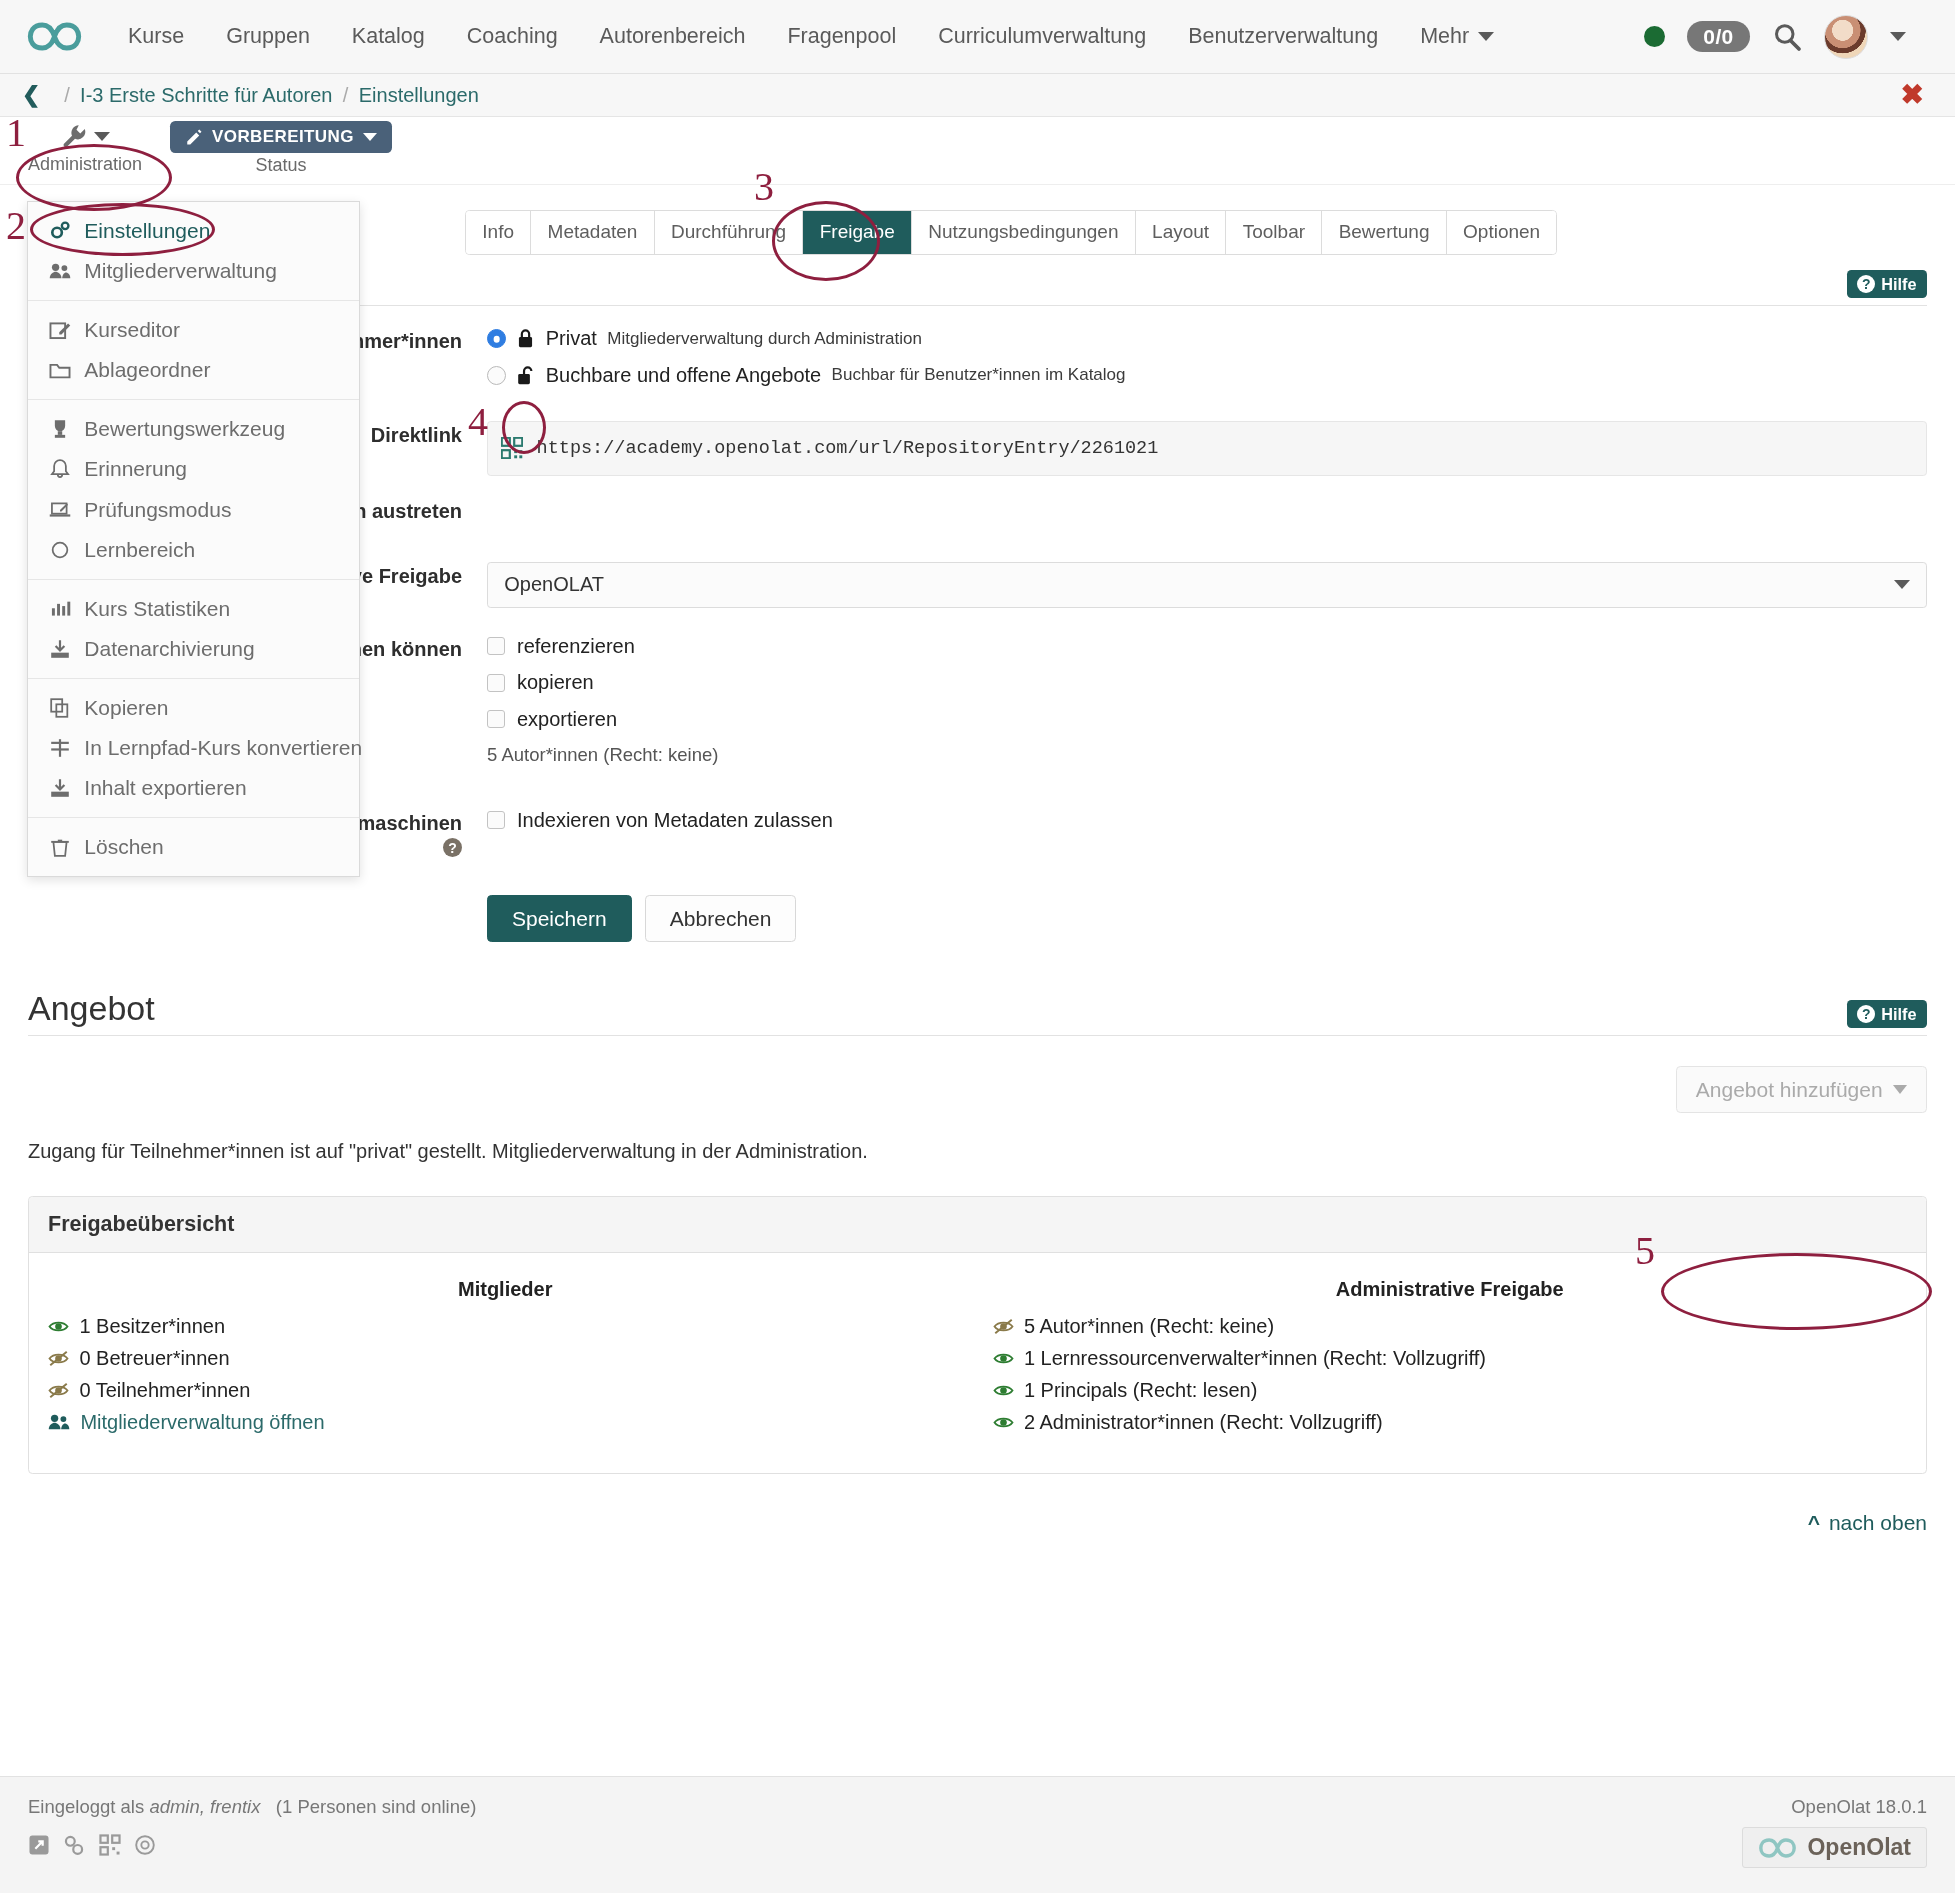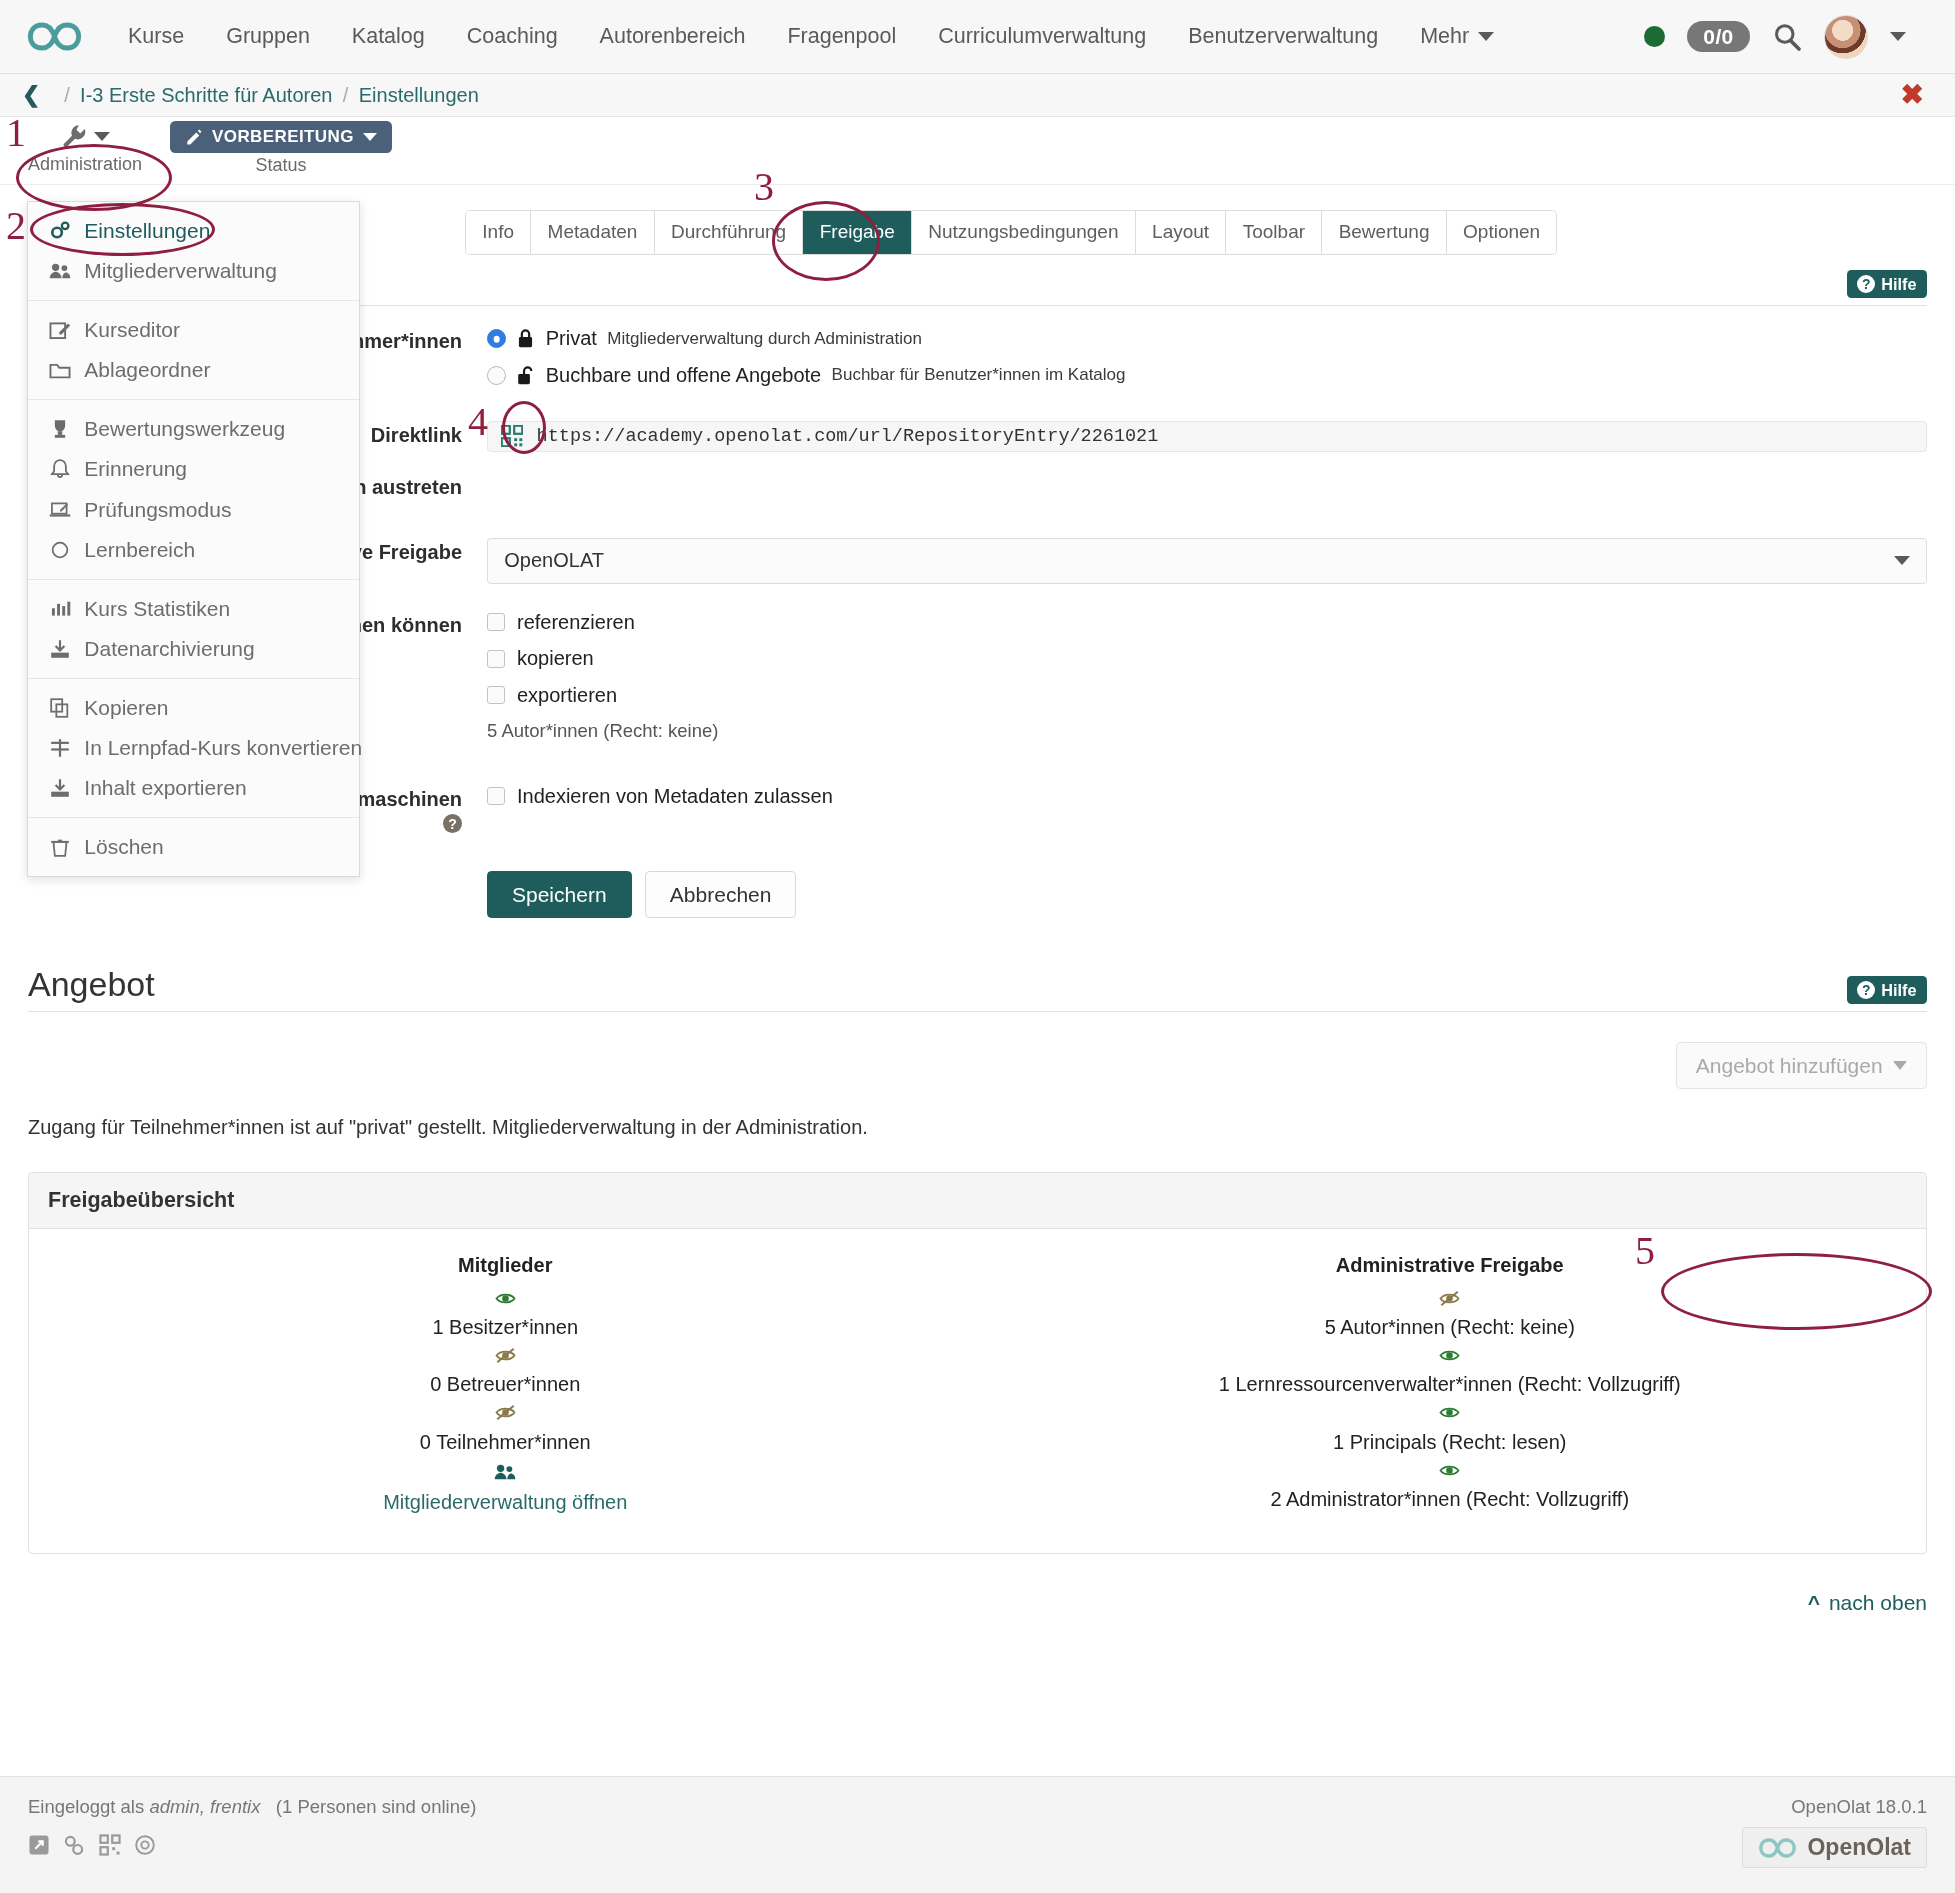--- a/index.html
+++ b/index.html
@@ -131,21 +131,21 @@
   .radio.checked::after {
     content:""; position:absolute; left:50%; top:50%; transform:translate(-50%,-50%);
     width:6.7px;height:6.7px;border-radius:50%;background:#fff;
   }
   .r-main { font-size:20px; color:#222; }
   .r-sub { font-size:17px; color:#3b3b3b; }
   .lock, .unlock { width:19px;height:21px; }
 
   .linkbox {
     background:#f6f6f6; border:0.7px solid #e6e6e6; border-radius:3.7px;
-    height:31px; display:flex; align-items:center; padding:0 13.3px; gap:13.3px;
+    height:55px; display:flex; align-items:center; padding:0 13.3px; gap:13.3px;
   }
   .qr { width:22px;height:22px; }
   .linktext { font-family:"Liberation Mono", monospace; font-size:18.5px; color:#333; }
 
   .selectbox {
     border:0.7px solid #dcdcdc; border-radius:3.7px; background:#fbfbfb;
     height:46px; display:flex; align-items:center; justify-content:space-between;
     padding:0 16.3px; font-size:20px; color:#333;
   }
 
@@ -180,21 +180,21 @@
   
   .panel { border:0.7px solid #e0e0e0; border-radius:4.4px; margin-top:33px; background:#fff; }
   .panel-head {
     background:#f5f5f5; border-bottom:0.7px solid #e0e0e0; border-radius:4.4px 4.4px 0 0;
     padding:15px 19px; font-size:21.5px; font-weight:bold; color:#333;
   }
   .panel-body { display:flex; padding: 25px 19px 30px 19px; }
   .pcol { flex:1;text-align:center; }
   .pcol + .pcol { margin-left: 30px; }
   .pcol-title { font-size:20px; font-weight:bold; color:#222; margin-bottom:13.3px; }
-  .pline { display:flex; align-items:center; gap:10.4px; margin-bottom:9px; font-size:20px; color:#222;flex-direction:column; }
+  .pline { display:flex; align-items:center; gap:10.4px; margin-bottom:9px; font-size:20px; color:#222; }
   .eye { width:21px; height:15px; flex:0 0 auto; }
   .plink { color:#2b6a6a; }
   .people-ico { width:22px;height:18px; flex:0 0 auto; }
 
   .tothetop { text-align:right; margin-top:37px; color:#1f5c5c; font-size:21px; }
   .chev-up { display:inline-block; margin-right:9px; font-weight:bold; }
 
   
   .footer {
     position:absolute; left:0; right:0; bottom:0; height:117px;

